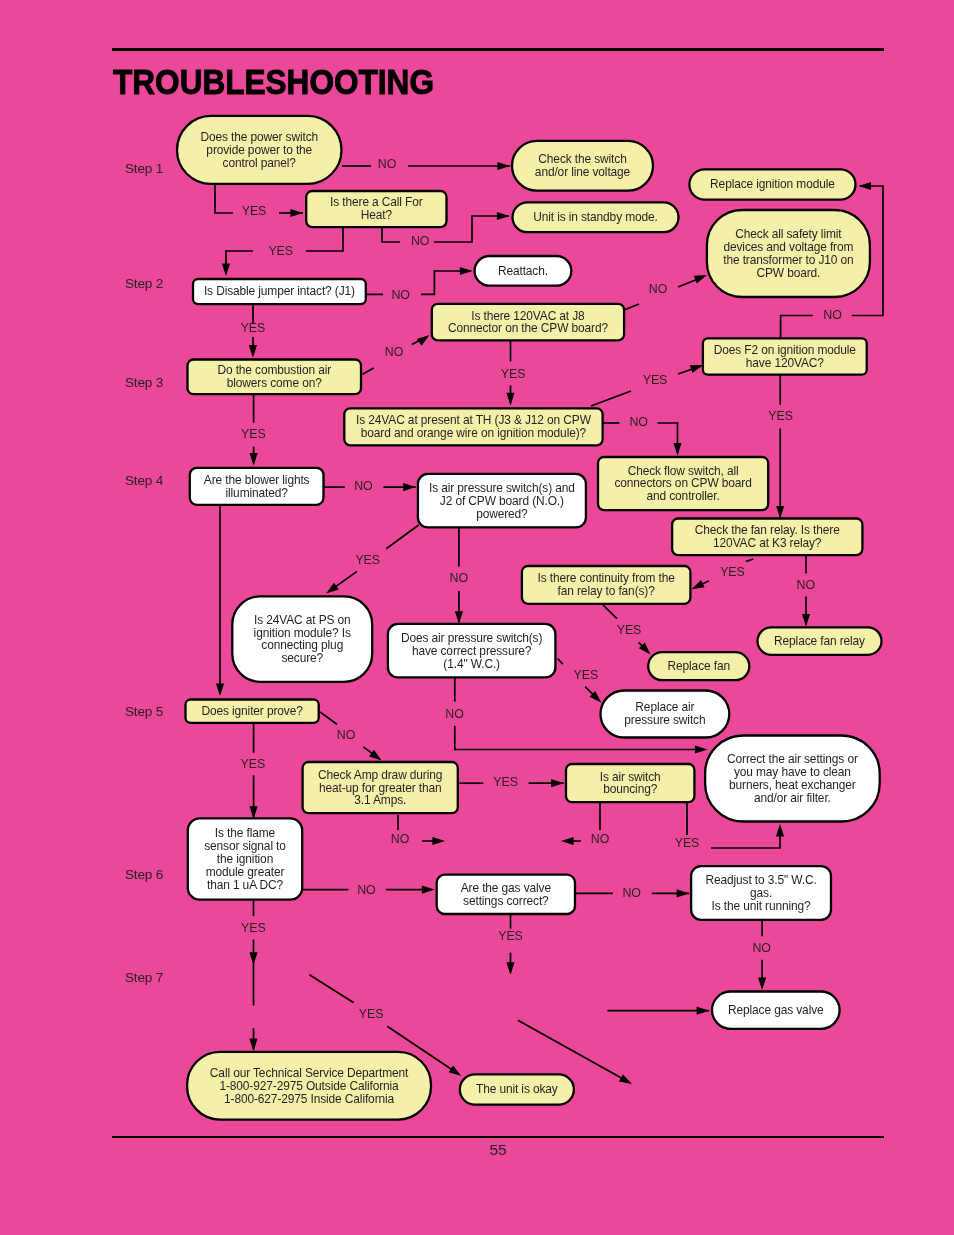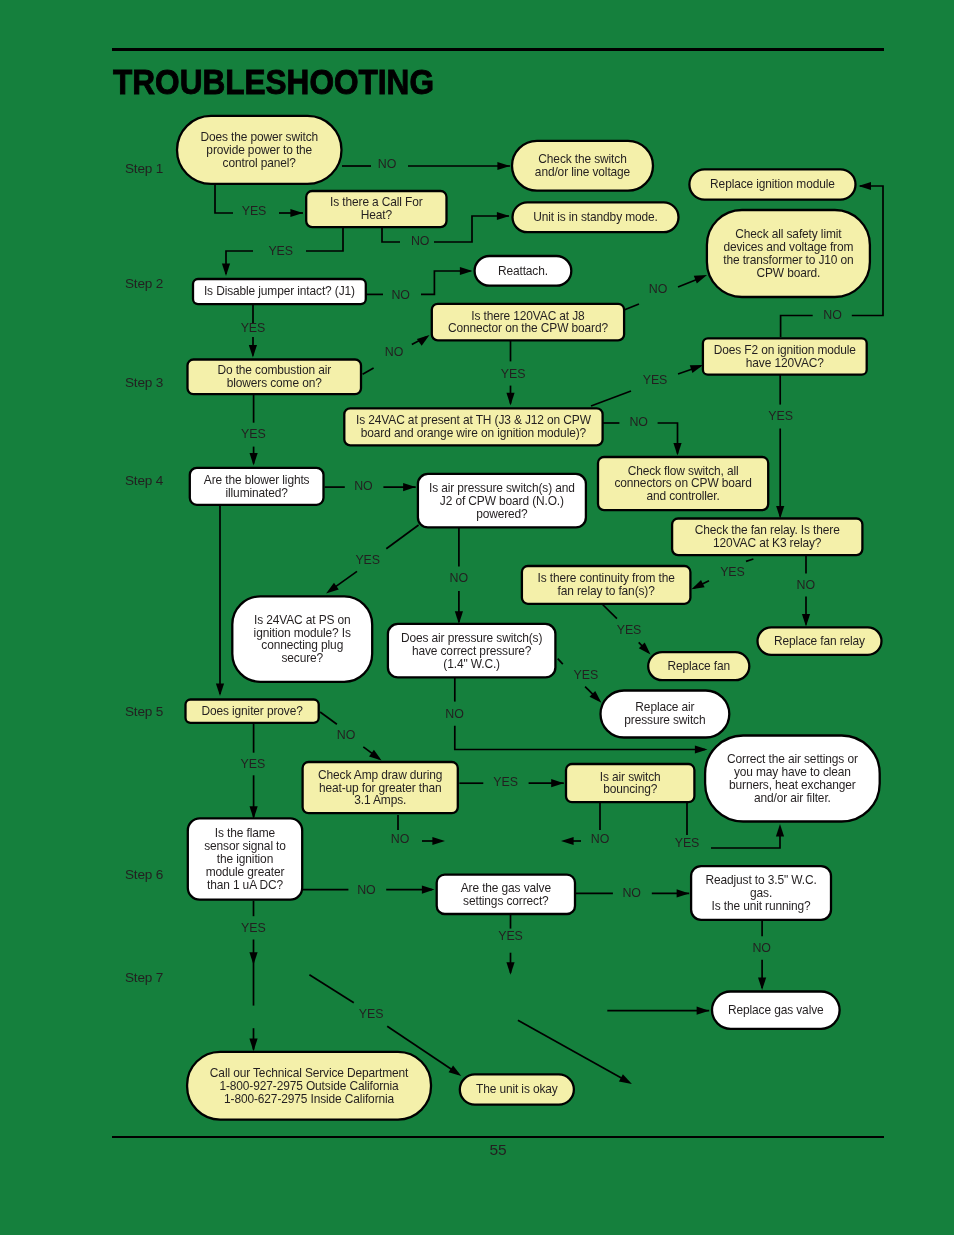--- a/index.html
+++ b/index.html
@@ -1,17 +1,17 @@
 <!DOCTYPE html>
 <html><head>
 <meta charset="utf-8">
 <style>
   html,body{margin:0;padding:0;background:#ffffff;}
   body{width:954px;height:1235px;font-family:"Liberation Sans",sans-serif;}
-  #page{position:relative;width:954px;height:1235px;overflow:hidden;background:#15803d;}
+  #page{position:relative;width:954px;height:1235px;overflow:hidden;background:#ec4899;}
   .rule{position:absolute;background:#000;}
   #rule-top{left:112px;top:48px;width:772px;height:3px;}
   #rule-bot{left:112px;top:1136px;width:772px;height:1.6px;}
   #title{position:absolute;left:113px;top:65px;font-size:34.5px;font-weight:bold;color:#000;line-height:1;
          -webkit-text-stroke:0.9px #000;transform:scaleX(0.915);transform-origin:left top;white-space:nowrap;}
   #pageno{position:absolute;left:0;top:1141px;width:996px;text-align:center;font-size:15.5px;color:#231F20;letter-spacing:-0.2px;}
   svg#fc{position:absolute;left:0;top:0;}
   .nd{stroke:#000;stroke-width:2.3;}
   .ntxt{font-size:11.95px;fill:#231F20;text-anchor:middle;font-family:"Liberation Sans",sans-serif;letter-spacing:-0.12px;}
   .ln{stroke:#000;stroke-width:1.7;fill:none;}

